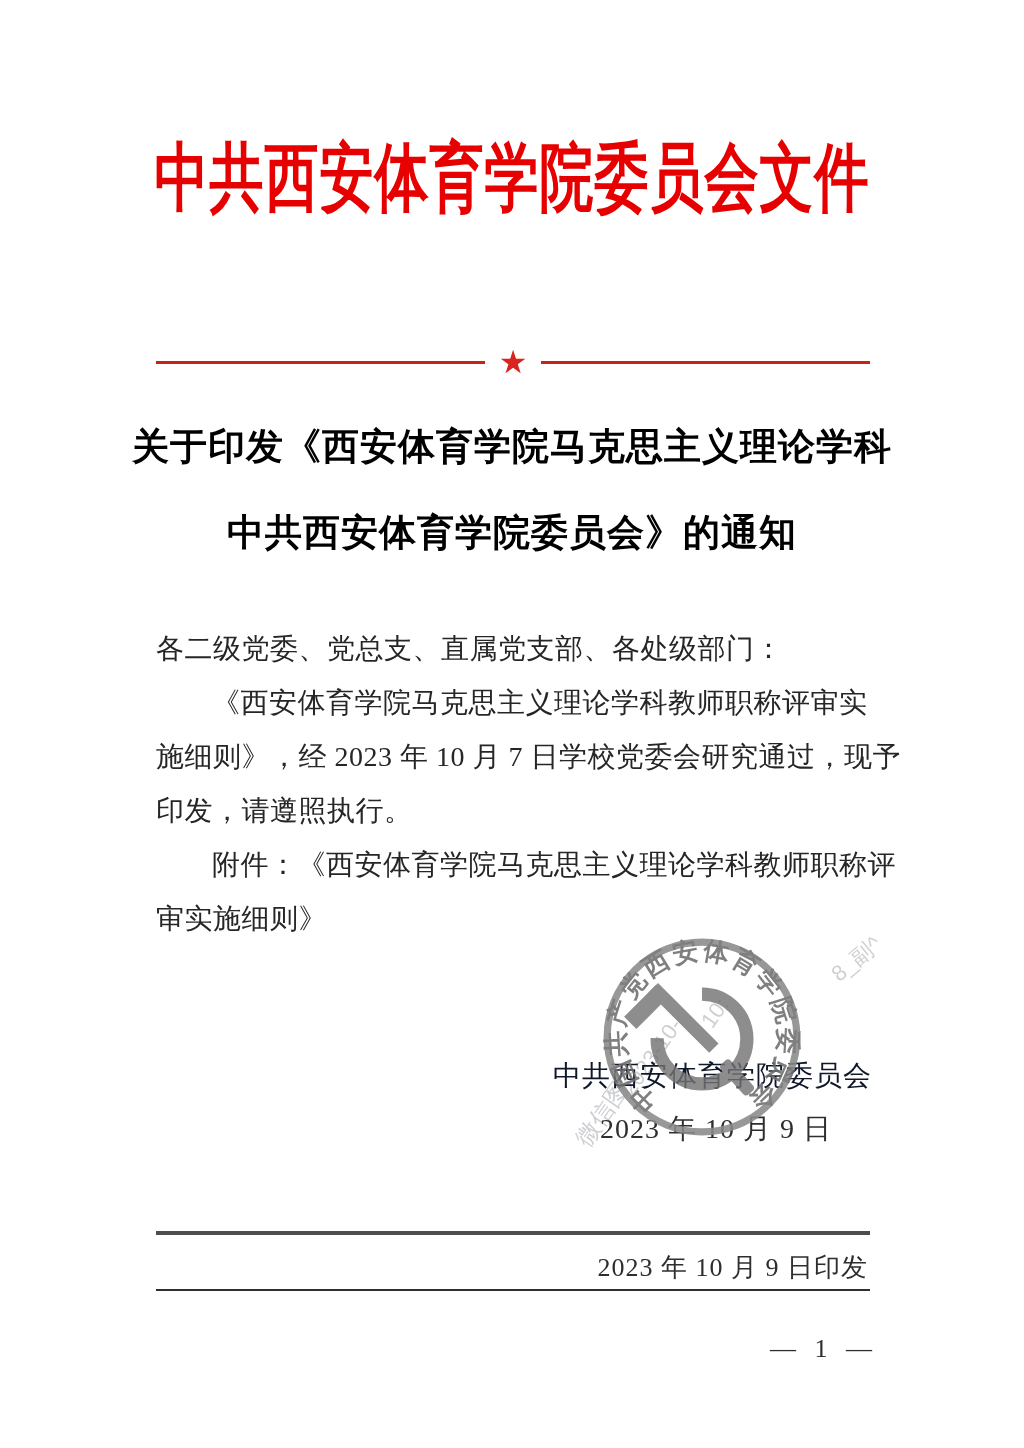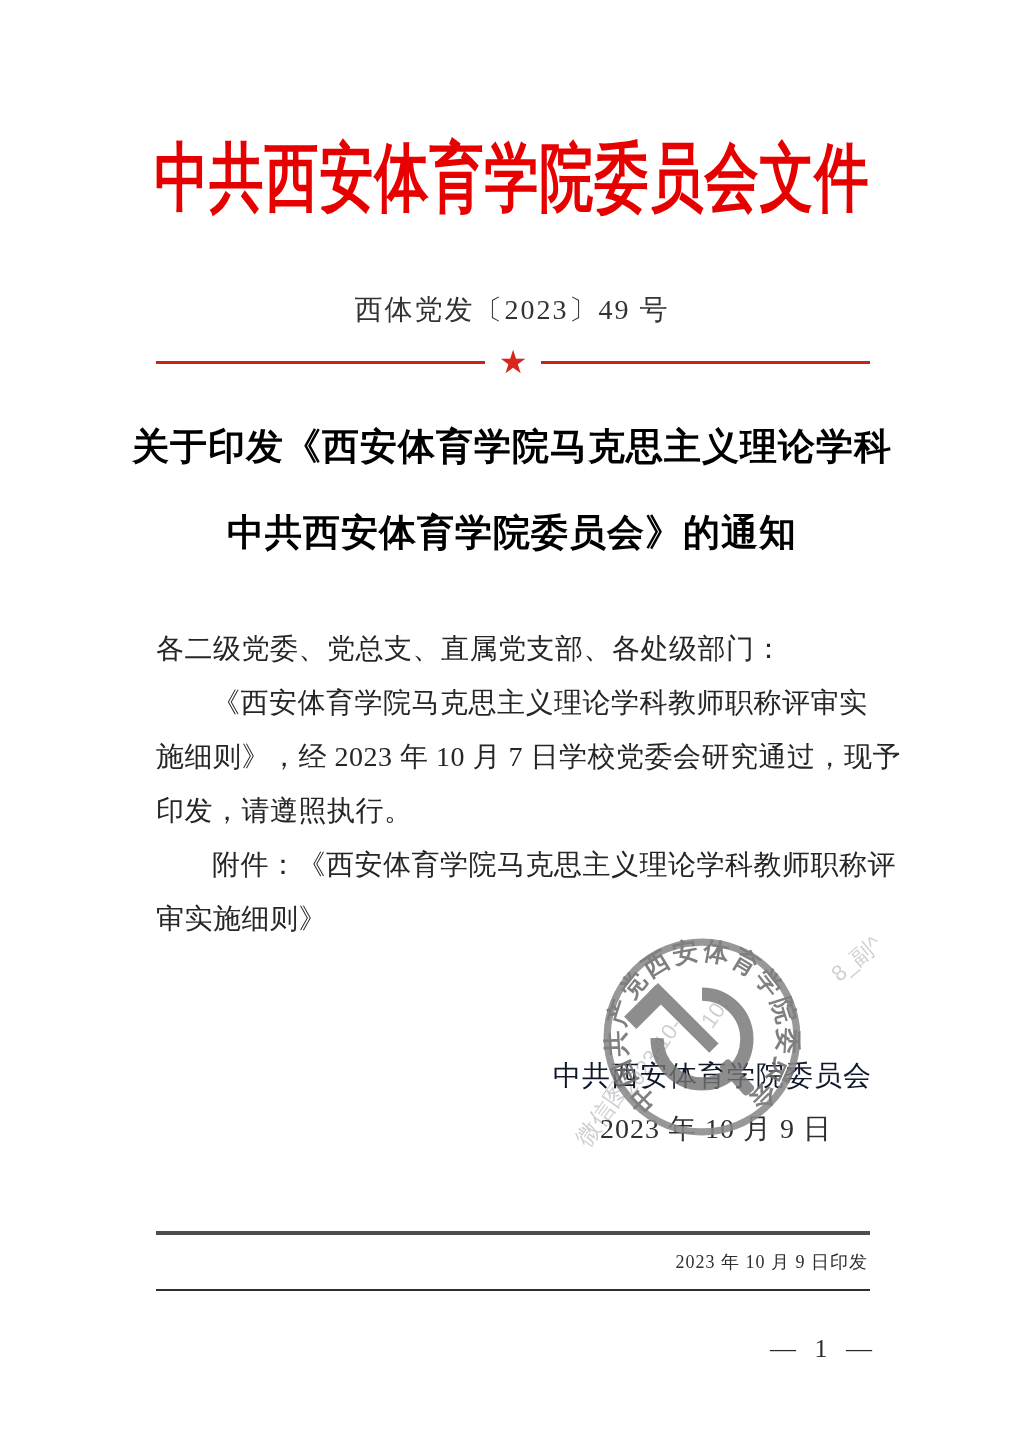--- a/index.html
+++ b/index.html
@@ -74,36 +74,35 @@
   .wm-2 { left:700px; top:1000px; transform:rotate(-55deg); }
   .wm-3 { left:828px; top:944px; transform:rotate(-40deg); }
 
   
   .footer-rule-top { position:absolute; top:1231px; left:156px; width:714px; height:4px; background:#4d4d4d; }
   .footer-rule-bottom { position:absolute; top:1289px; left:156px; width:714px; height:2px; background:#2f2f2f; }
   .footer-office {
     position:absolute; top:1250px; left:174px; font-size:26px; color:#2e2e2e; letter-spacing:2px; white-space:nowrap;
   }
   .footer-date {
-    position:absolute; top:1250px; right:156px; font-size:18px; color:#2e2e2e; letter-spacing:1px; white-space:nowrap;
+    position:absolute; top:1250px; right:156px; font-size:26px; color:#2e2e2e; letter-spacing:1px; white-space:nowrap;
   }
 
   .page-number {
     position:absolute; top:1334px; right:146px; font-size:26px; color:#2e2e2e;
     letter-spacing:6px; white-space:nowrap;
   }
 </style>
 </head>
 <body>
 
 <div class="page">
 
   <div class="org-title">中共西安体育学院委员会文件</div>
 
-  <div class="doc-number">西体党发〔2023〕49 号</div>
 
   <div class="red-rule">
     <span class="seg"></span>
     <span class="star">★</span>
     <span class="seg"></span>
   </div>
 
   <div class="doc-title">
     <div>关于印发《西安体育学院马克思主义理论学科</div>
     <div>中共西安体育学院委员会》的通知</div>

